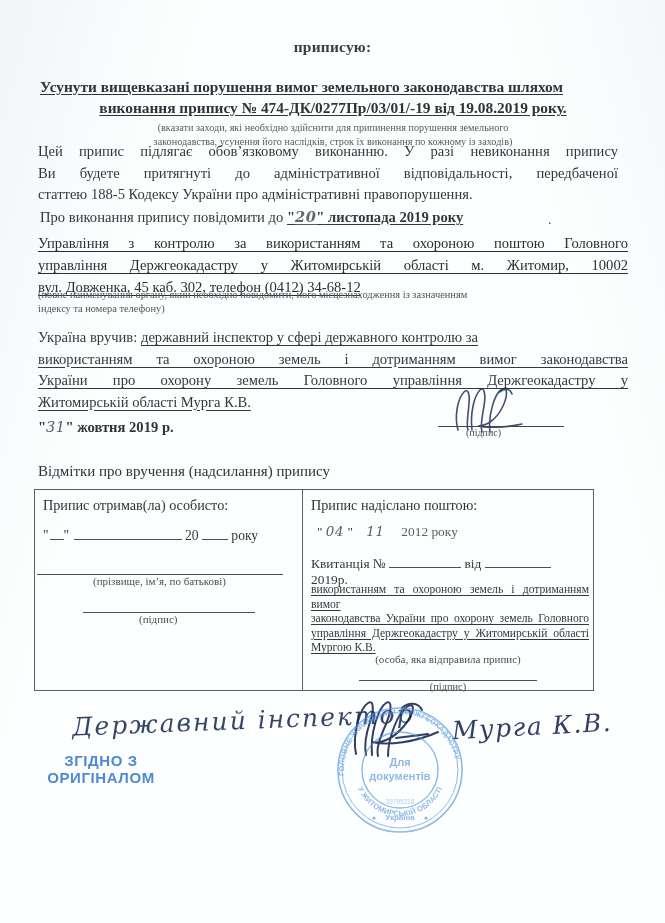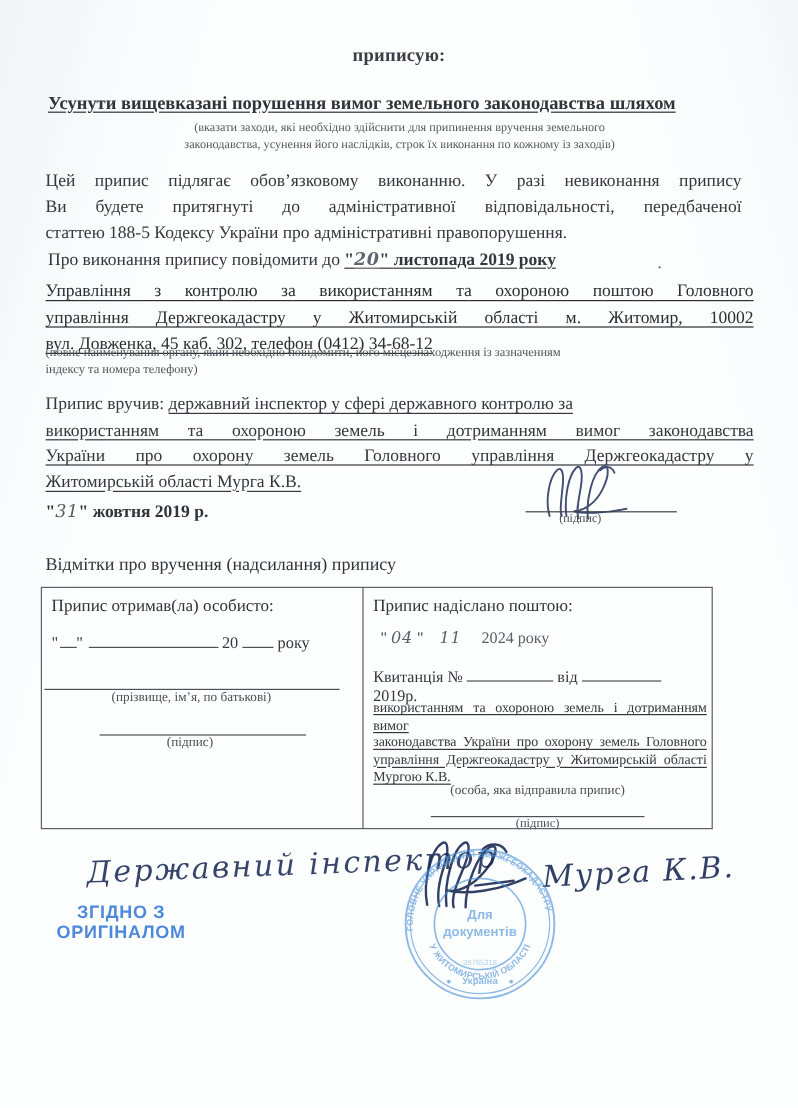--- a/index.html
+++ b/index.html
@@ -442,22 +442,23 @@
 <body>
 
 <div class="page"></div>
 
 <div class="sheet">
 
   <div class="hdr-imperative">приписую:</div>
 
   <div class="block-main">
     <span class="l1 u">Усунути вищевказані  порушення вимог земельного законодавства шляхом</span>
+    <span class="l2 u">виконання припису  № 474-ДК/0277Пр/03/01/-19 від 19.08.2019 року.</span>
     <div class="caption" style="margin-top:3px;">
-      <span style="display:block;">(вказати заходи, які необхідно здійснити для припинення вручення земельного</span>
+      <span style="display:block;">(вказати заходи, які необхідно здійснити для припинення порушення земельного</span>
       <span style="display:block;">законодавства, усунення його наслідків, строк їх виконання по кожному із заходів)</span>
     </div>
   </div>
 
   <div class="para p-oblig">
     <span class="sp">Цей припис підлягає обов’язковому виконанню. У разі невиконання припису</span>
     <span class="sp">Ви будете притягнуті до адміністративної відповідальності, передбаченої</span>
     <span class="ln">статтею 188-5 Кодексу України про адміністративні правопорушення.</span>
   </div>
 
@@ -471,21 +472,21 @@
     <span class="ln">Управління з контролю за використанням та охороною поштою Головного</span>
     <span class="ln">управління Держгеокадастру у Житомирській області м. Житомир, 10002</span>
     <span class="ln last">вул. Довженка, 45 каб. 302,  телефон (0412) 34-68-12</span>
   </div>
   <div class="org-cap">
     <span style="display:block;">(повне найменування органу, який необхідно повідомити, його місцезнаходження із зазначенням</span>
     <span style="display:block;">індексу та номера телефону)</span>
   </div>
 
   <div class="para p-handed">
-    <span class="lead">Припис вручив:</span>
+    <span class="lead">Україна вручив:</span>
     <span class="u">державний інспектор у сфері державного контролю за</span>
     <span class="ln first">використанням та охороною земель і дотриманням вимог законодавства</span>
     <span class="ln first">України про охорону земель Головного управління Держгеокадастру у</span>
     <span class="ln last">Житомирській області Мурга К.В.</span>
   </div>
 
   <div class="date-line"><span>"</span><span class="hw">31</span><span>"</span> <span>жовтня 2019 р.</span></div>
 
   <svg class="sig-scribble-1" viewBox="0 0 110 48">
     <g fill="none" stroke="#22305c" stroke-width="1.6" stroke-linecap="round">
@@ -523,21 +524,21 @@
     </div>
 
     <div class="cell right">
       <div class="cell-h">Припис надіслано поштою:</div>
 
       <div class="rc-daterow">
         <span>"</span>
         <span class="hw">04</span>
         <span>"</span>
         &nbsp;&nbsp;&nbsp;<span class="hw">11</span>
-        &nbsp;&nbsp;&nbsp;&nbsp;<span class="y">2024 року</span>
+        &nbsp;&nbsp;&nbsp;&nbsp;<span class="y">2012 року</span>
       </div>
 
       <div class="rc-receipt">
         <span>Квитанція №</span>
         <span class="blank b-72"></span>
         <span>від</span>
         <span class="blank b-66"></span>
         <span>2019р.</span>
       </div>
 

